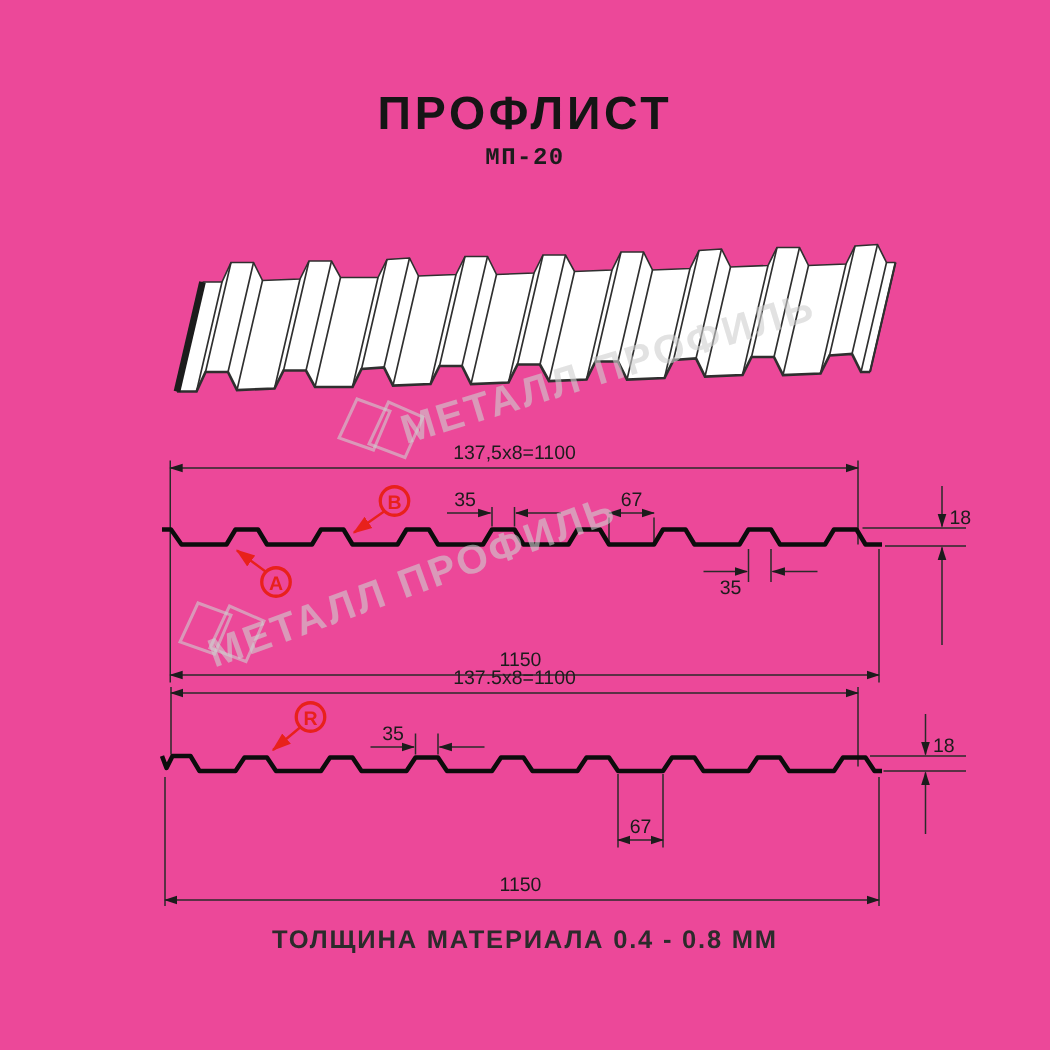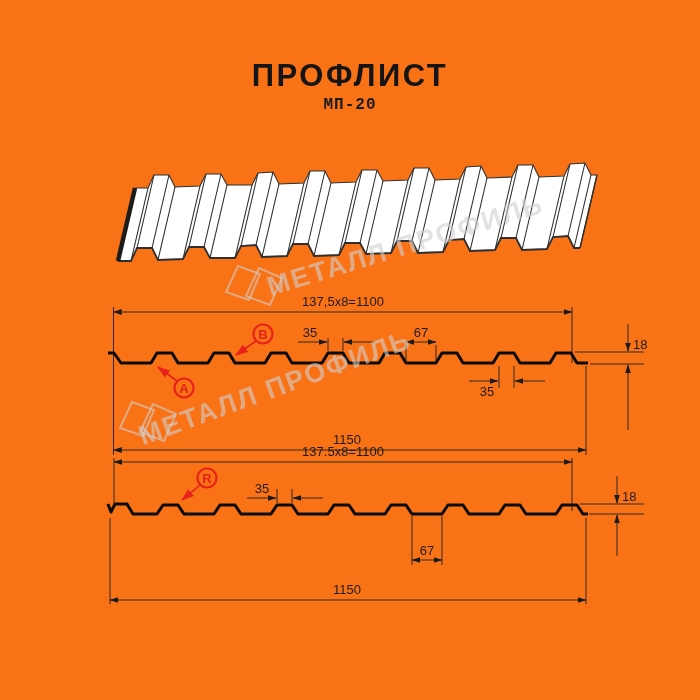--- a/index.html
+++ b/index.html
@@ -1,16 +1,16 @@
 <!DOCTYPE html>
 <html><head>
 <meta charset="utf-8">
 <style>
   html,body{margin:0;padding:0;background:#ffffff;}
-  .page{position:relative;width:700px;height:700px;background:#f97316;overflow:hidden;
+  .page{position:relative;width:700px;height:700px;background:#ec4899;overflow:hidden;
         font-family:"Liberation Sans","DejaVu Sans",sans-serif;}
   .title{position:absolute;top:58px;left:0;width:100%;text-align:center;
          font-size:31px;font-weight:700;letter-spacing:2.5px;color:#151515;}
   .subtitle{position:absolute;top:96px;left:0;width:100%;text-align:center;
          font-size:16px;font-weight:700;letter-spacing:1px;color:#1c1c1c;font-family:Liberation Mono, monospace;}
   .footer{position:absolute;top:617px;left:0;width:100%;text-align:center;
          font-size:17px;font-weight:700;letter-spacing:1.2px;color:#2b2b2b;}
   svg{position:absolute;top:0;left:0;}
   .thin{stroke:#2a2a2a;stroke-width:1;fill:none;}
   .profile{stroke:#0c0c0c;stroke-width:3;fill:none;stroke-linejoin:round;}
@@ -137,13 +137,14 @@
       </g>
       <text class="wmtxt" transform="translate(408,254) rotate(-17)" text-anchor="middle">МЕТАЛЛ ПРОФИЛЬ</text>
       <g transform="translate(120,398)">
         <path class="wmlogo" d="M0,30 L12,4 L34,12 L23,38 Z"></path>
         <path class="wmlogo" d="M20,34 L33,6 L56,16 L44,43 Z"></path>
       </g>
       <text class="wmtxt" transform="translate(278,396) rotate(-20)" text-anchor="middle">МЕТАЛЛ ПРОФИЛЬ</text>
     </g>
   </svg>
 
+  <div class="footer">ТОЛЩИНА МАТЕРИАЛА 0.4 - 0.8 ММ</div>
 </div>
 
 </body></html>

